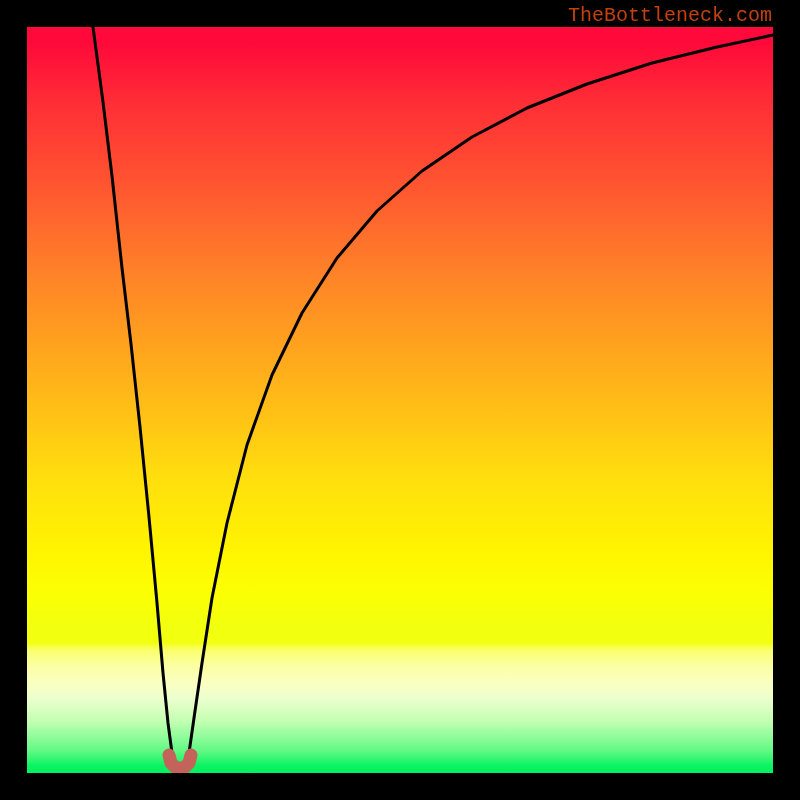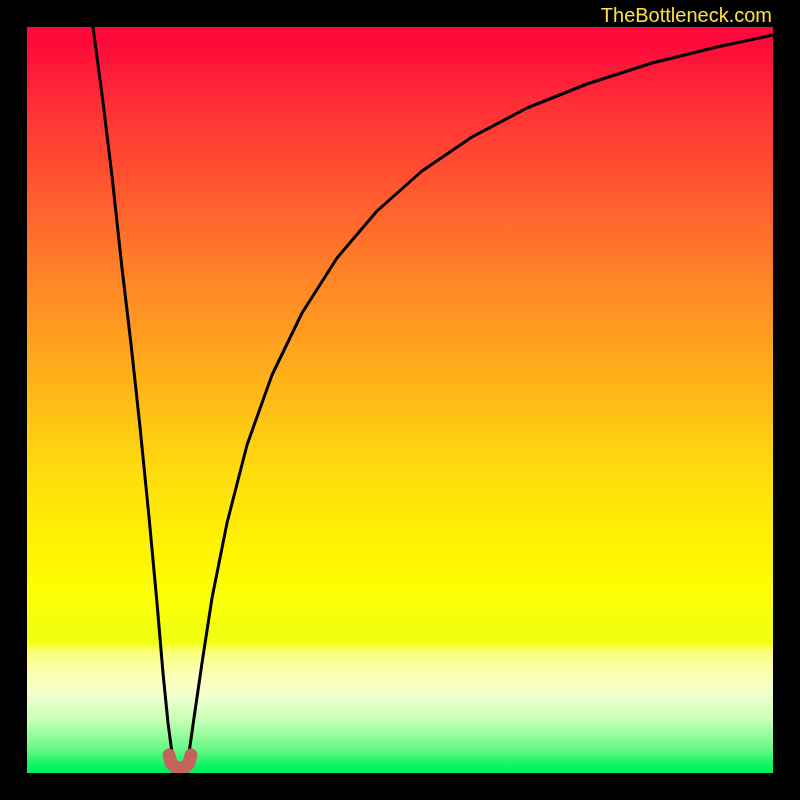--- a/index.html
+++ b/index.html
@@ -46,24 +46,24 @@
   .curve {
     position: absolute;
     inset: 0;
     width: 746px;
     height: 746px;
   }
   .watermark {
     position: absolute;
     top: 4px;
     right: 28px;
-    font-family: Liberation Sans, sans-serif;
+    font-family: Liberation Mono, monospace;
     font-size: 20px;
     font-weight: 500;
-    color: #fde047;
+    color: #c2410c;
     letter-spacing: 0px;
   }
 </style>
 </head>
 <body>
 
 <div class="frame">
   <div class="gradient"></div>
   <svg id="curve-svg" class="curve" viewBox="0 0 746 746" preserveAspectRatio="none">
       <polyline points="66,0 76,75 85,149 95,241 104,317 113,400 122,490 130,576 136,646 141,696 145,726" fill="none" stroke="#000000" stroke-width="3" stroke-linecap="round" stroke-linejoin="round"></polyline>

